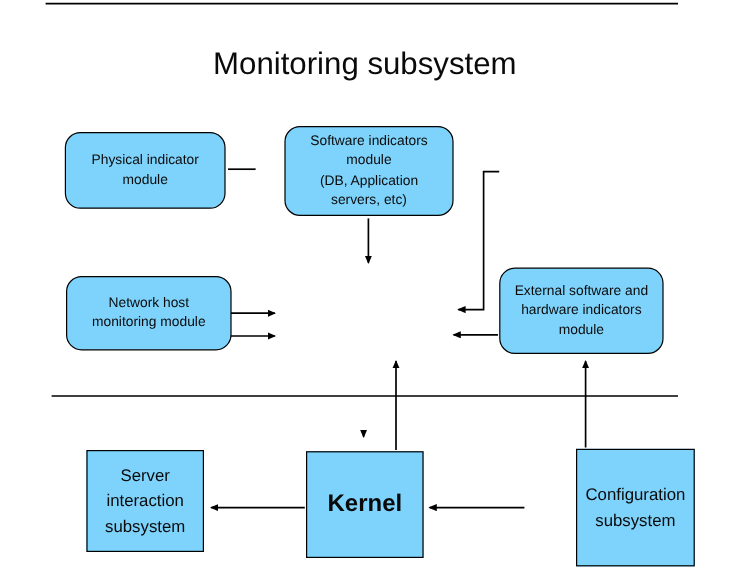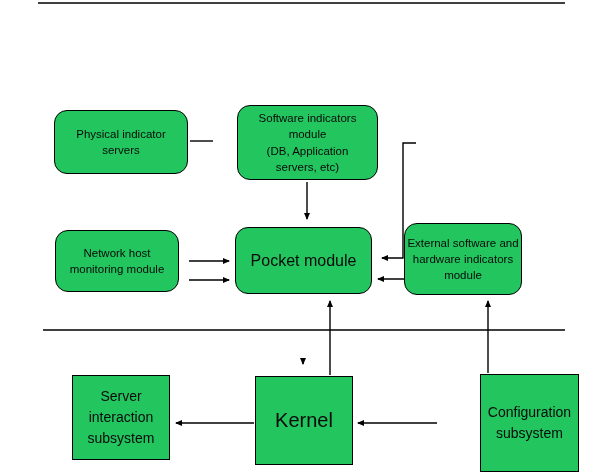--- a/index.html
+++ b/index.html
@@ -31,43 +31,43 @@
     width: 608px;
     text-align: center;
     font-size: 26px;
     letter-spacing: 0px;
     color: #0a0a0a;
   }
   .node {
     position: absolute;
     box-sizing: border-box;
     border: 1.5px solid #000000;
-    background: #22c55e;
+    background: #7dd3fc;
     display: flex;
     align-items: center;
     justify-content: center;
     text-align: center;
     white-space: pre-line;
   }
   .rounded { border-radius: 13px; }
   .sharp   { border-radius: 0; }
   .small-label  { font-size: 11.5px; line-height: 1.42; color: #0a0a0a; }
   .pocket-label { font-size: 16px;   color: #0a0a0a; }
   .kernel-label { font-size: 20px;   color: #0a0a0a; }
   .sub-label    { font-size: 14px; line-height: 1.5; color: #0a0a0a; }
 
   
   .n-physical { left: 54px;  top: 110px; width: 134px; height: 64px; }
   .n-software { left: 237px; top: 105px; width: 141px; height: 75px; }
   .n-os       { left: 416px; top: 108px; width: 137px; height: 66px; }
-  .n-network  { left: 55px;  top: 230px; width: 124px; height: 62px; }
+  .n-network  { left: 55px;  top: 230px; width: 138px; height: 62px; }
   .n-pocket   { left: 235px; top: 227px; width: 137px; height: 67px; }
-  .n-external { left: 404px; top: 223px; width: 118px; height: 72px; }
+  .n-external { left: 416px; top: 223px; width: 137px; height: 72px; }
   .n-server   { left: 72px;  top: 375px; width: 98px;  height: 85px; }
-  .n-kernel   { left: 255px; top: 376px; width: 98px;  height: 89px; }
+  .n-kernel   { left: 255px; top: 376px; width: 98px;  height: 89px; font-weight: bold; }
   .n-config   { left: 438px; top: 374px; width: 99px;  height: 98px; margin-left: 42px; }
 </style>
 </head>
 <body>
 
 <div class="stage">
 
   <svg class="wires" viewBox="0 0 608 473" xmlns="http://www.w3.org/2000/svg">
     <defs>
       <marker id="ah" markerWidth="9" markerHeight="8" refX="6" refY="3" orient="auto" markerUnits="userSpaceOnUse">
@@ -93,34 +93,34 @@
 
     <path d="M488,373 V301" stroke="#000" stroke-width="1.4" fill="none" marker-end="url(#ah)"></path>
 
     <path d="M254,423 H176" stroke="#000" stroke-width="1.4" fill="none" marker-end="url(#ah)"></path>
 
     <path d="M437,423 H358" stroke="#000" stroke-width="1.4" fill="none" marker-end="url(#ah)"></path>
 
     <path d="M303,359 V364" stroke="#000" stroke-width="1.4" fill="none" marker-end="url(#ah)"></path>
   </svg>
 
+  <div class="title">Monitoring subsystem</div>
 
   <div class="node rounded small-label n-physical">Physical indicator
-servers</div>
+module</div>
 
   <div class="node rounded small-label n-software">Software indicators
 module
 (DB, Application
 servers, etc)</div>
 
 
   <div class="node rounded small-label n-network">Network host
 monitoring module</div>
 
-  <div class="node rounded pocket-label n-pocket">Pocket module</div>
 
   <div class="node rounded small-label n-external">External software and
 hardware indicators
 module</div>
 
   <div class="node sharp sub-label n-server">Server
 interaction
 subsystem</div>
 
   <div class="node sharp kernel-label n-kernel">Kernel</div>

